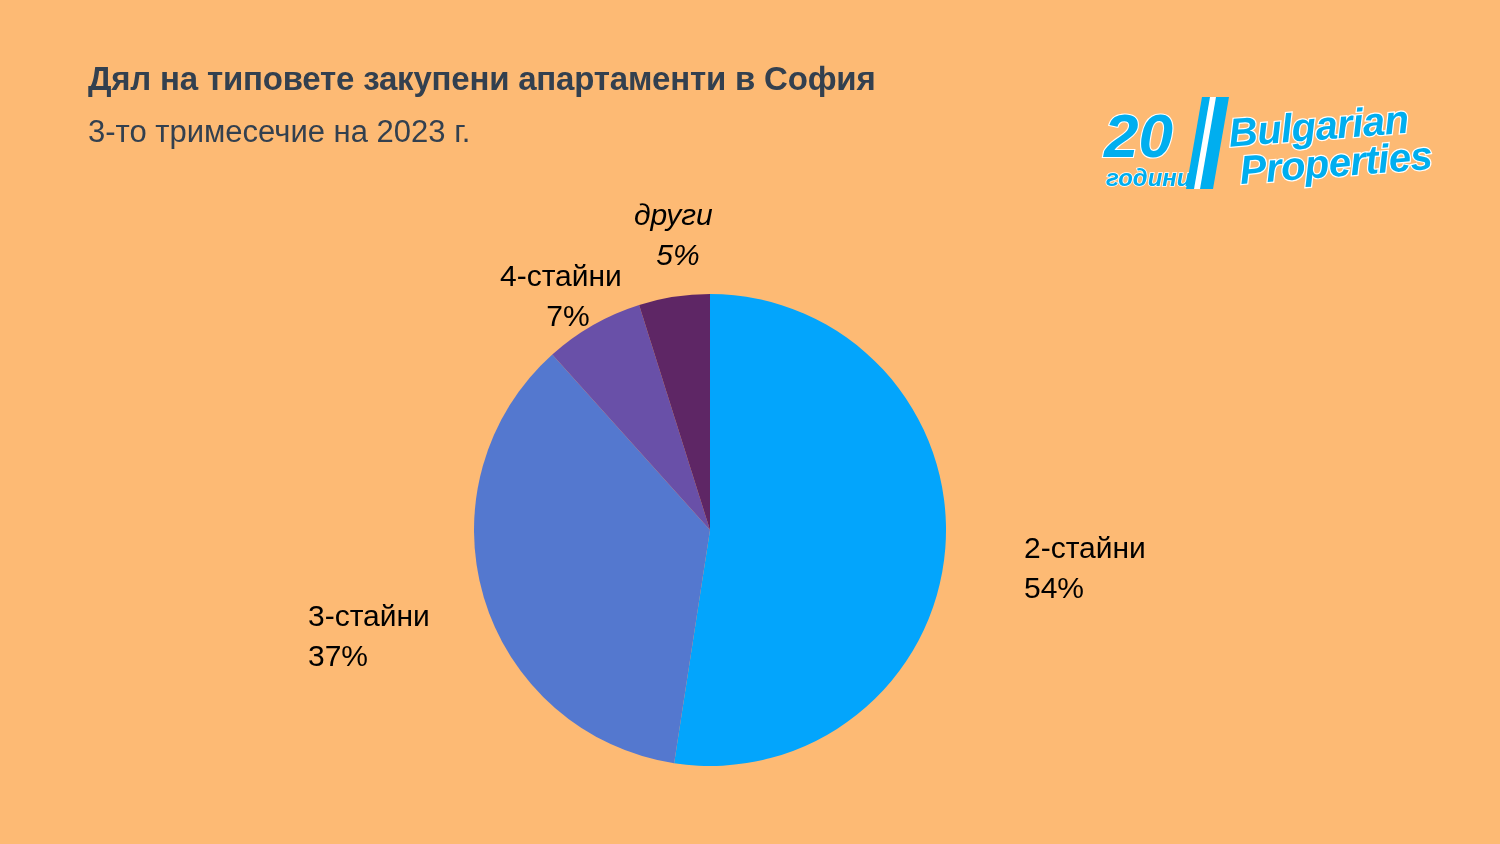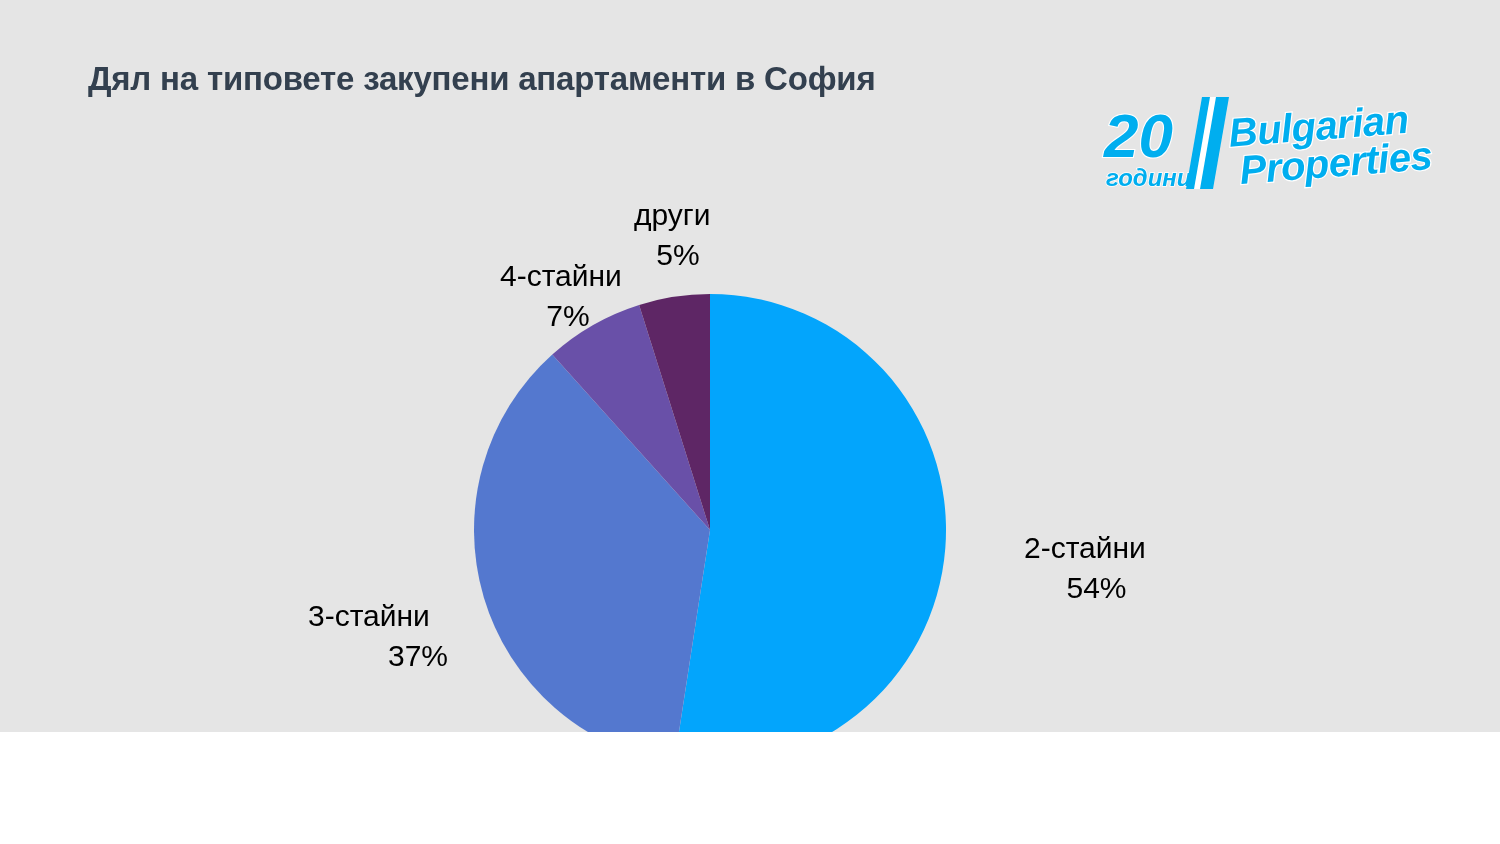--- a/index.html
+++ b/index.html
@@ -7,22 +7,22 @@
     padding: 0;
     background: #ffffff;
   }
   body {
     font-family: "Liberation Sans", "DejaVu Sans", sans-serif;
     -webkit-font-smoothing: antialiased;
   }
   #canvas {
     position: relative;
     width: 1500px;
-    height: 732px;
-    background: #e5e5e5;
+    height: 844px;
+    background: #fdba74;
     overflow: hidden;
   }
 
   
   .header-block {
     position: absolute;
     left: 88px;
     top: 58px;
     width: 1000px;
   }
@@ -70,38 +70,39 @@
     position: absolute;
     color: #000000;
     font-size: 30px;
     line-height: 1.32;
     white-space: nowrap;
   }
   .slice-label .name { display: block; }
   .slice-label .value { display: block; }
 
   .lbl-2 { left: 1024px; top: 528px; text-align: left; }
-  .lbl-2 .value { text-align: center; width: 145px; }
+  .lbl-2 .value { text-align: left; width: 145px; }
 
   .lbl-3 { left: 292px; top: 596px; text-align: left; margin-left: 16px; }
-  .lbl-3 .value { text-align: right; width: 140px; }
+  .lbl-3 .value { text-align: left; width: 140px; }
 
   .lbl-4 { left: 500px; top: 232px; text-align: left; margin-top: 24px; }
   .lbl-4 .value { text-align: center; width: 136px; }
 
-  .lbl-other { left: 634px; top: 195px; text-align: left; }
+  .lbl-other { left: 634px; top: 195px; text-align: left; font-style: italic; }
   .lbl-other .value { text-align: center; width: 88px; }
 </style>
 </head>
 <body>
 
 <div id="canvas">
 
   <div class="header-block">
     <div class="chart-title">Дял на типовете закупени апартаменти в София</div>
+    <div class="chart-subtitle">3-то тримесечие на 2023 г.</div>
   </div>
 
   <div class="logo">
     <svg width="345" height="105" viewBox="0 0 345 105" xmlns="http://www.w3.org/2000/svg">
       <g font-family="Liberation Sans, sans-serif">
 
         <text id="logo-num" x="6" y="64" font-size="62" font-weight="bold" font-style="italic" fill="#00AEEF" stroke="#ffffff" stroke-width="2.2" paint-order="stroke">20</text>
 
         <text id="logo-years" x="8" y="93" font-size="24" font-weight="bold" font-style="italic" fill="#00AEEF" stroke="#ffffff" stroke-width="1.6" paint-order="stroke">години</text>
 

